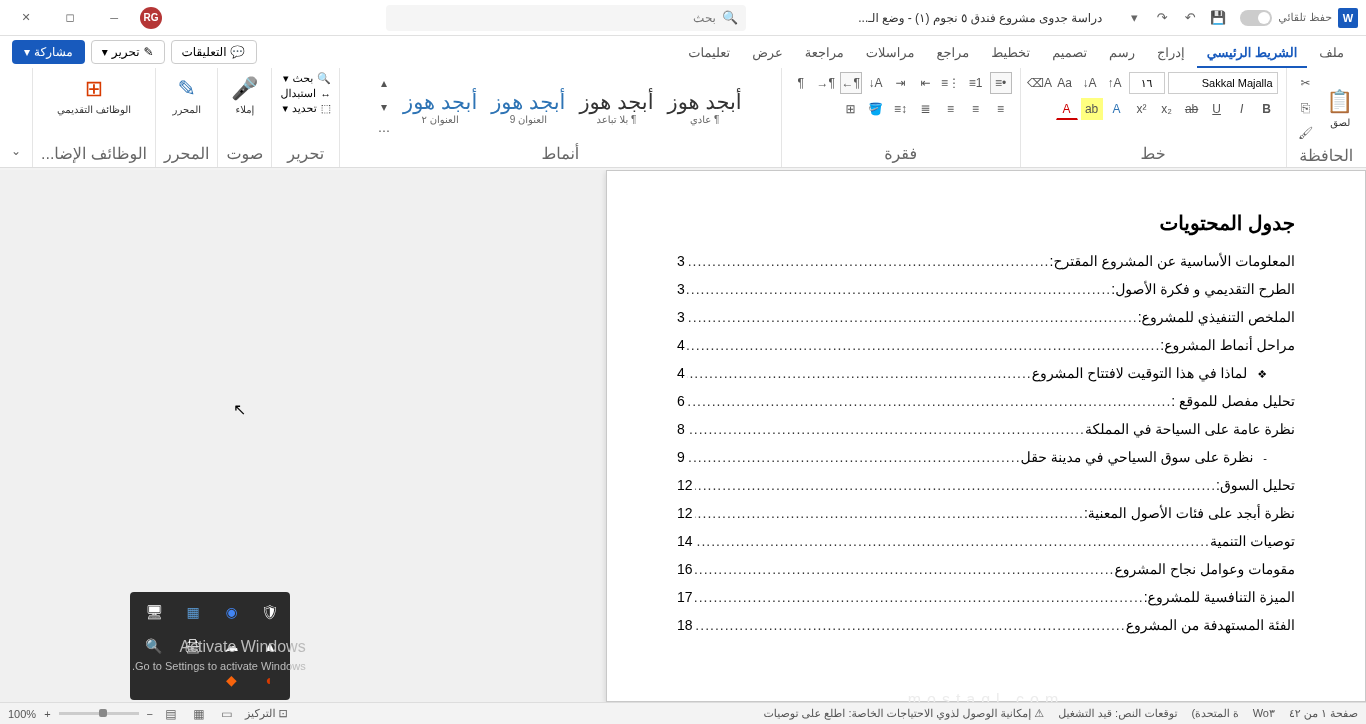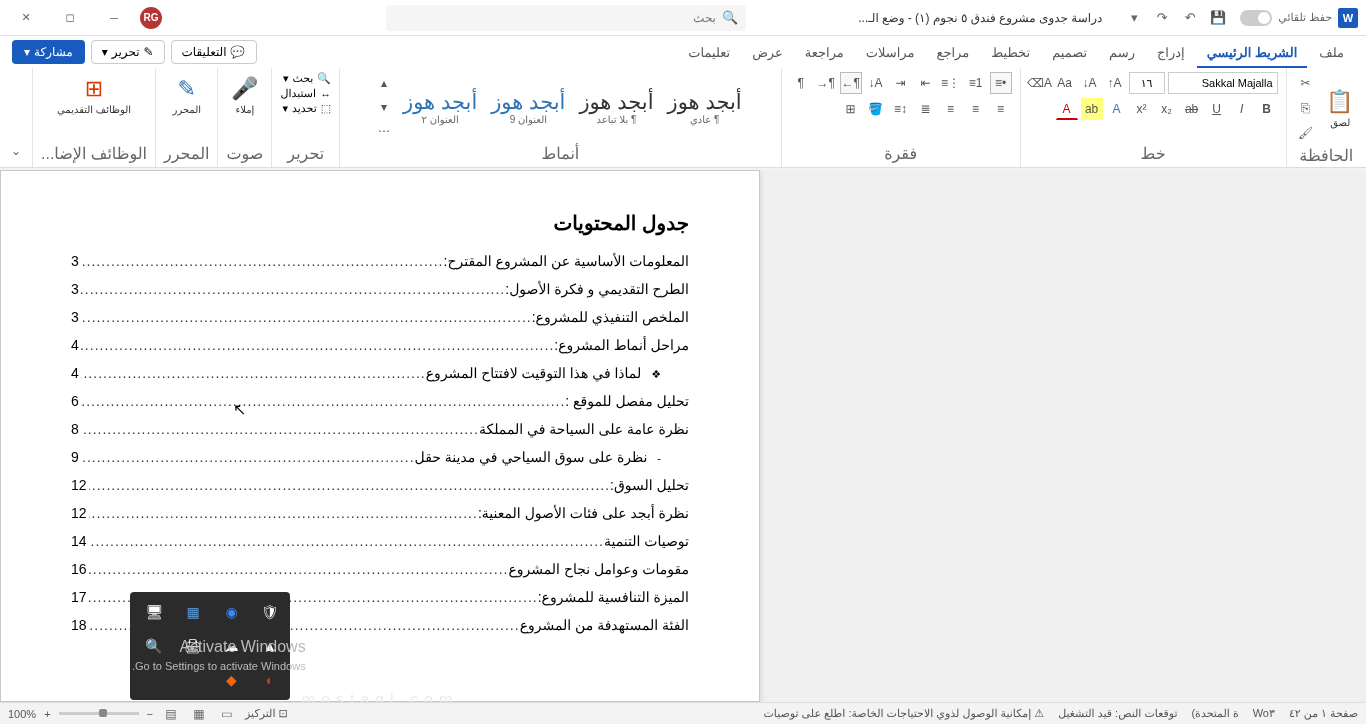--- a/index.html
+++ b/index.html
@@ -41,21 +41,21 @@
 .sm-btn { width:22px; height:22px; display:flex; align-items:center; justify-content:center; font-size:12px; color:#555; border:1px solid transparent; cursor:pointer; }
 .sm-btn.boxed { border:1px solid #bbb; background:#f8f8f8; }
 .font-name { border:1px solid #ccc; font-size:11px; padding:2px 4px; height:22px; width:110px; }
 .font-size { border:1px solid #ccc; font-size:11px; padding:2px 4px; height:22px; width:36px; text-align:center; }
 .style-tile { display:flex; flex-direction:column; align-items:center; padding:3px 6px; font-size:10px; color:#666; cursor:pointer; }
 .style-tile .preview { font-size:21px; color:#2e74b5; }
 .style-tile .preview.norm { color:#333; }
 .collapse-btn { width:24px; height:24px; display:flex; align-items:center; justify-content:center; color:#666; font-size:12px; align-self:flex-end; margin:auto 4px 4px; cursor:pointer; }
 
 
-.doc-area { position:absolute; top:170px; right:0; left:0; bottom:22px; background:#f0f0f0; overflow:hidden; display:flex; justify-content:flex-end; }
+.doc-area { position:absolute; top:170px; right:0; left:0; bottom:22px; background:#f0f0f0; overflow:hidden; display:flex; justify-content:flex-start; }
 .page { width:760px; background:#fff; border:1px solid #c8c8c8; box-shadow:0 2px 6px rgba(0,0,0,0.15); padding:40px 70px; direction:rtl; position:relative; }
 .page h2 { font-size:20px; font-weight:bold; margin-bottom:18px; text-align:right; }
 .toc-line { display:flex; align-items:baseline; font-size:14px; margin-bottom:12px; white-space:nowrap; direction:rtl; }
 .toc-title { flex:0 0 auto; }
 .toc-dots { flex:1 1 auto; overflow:hidden; letter-spacing:1px; color:#333; }
 .toc-page { flex:0 0 auto; padding-right:2px; }
 .toc-line.indent { padding-right:28px; }
 .bullet { font-size:11px; margin-left:6px; }
 .watermark { position:absolute; left:50%; top:480px; transform:translateX(-50%); font-size:42px; color:#e5e5e5; font-weight:bold; pointer-events:none; letter-spacing:2px; }
 .watermark-sub { position:absolute; left:50%; top:520px; transform:translateX(-50%); font-size:16px; color:#ececec; letter-spacing:6px; pointer-events:none; }

